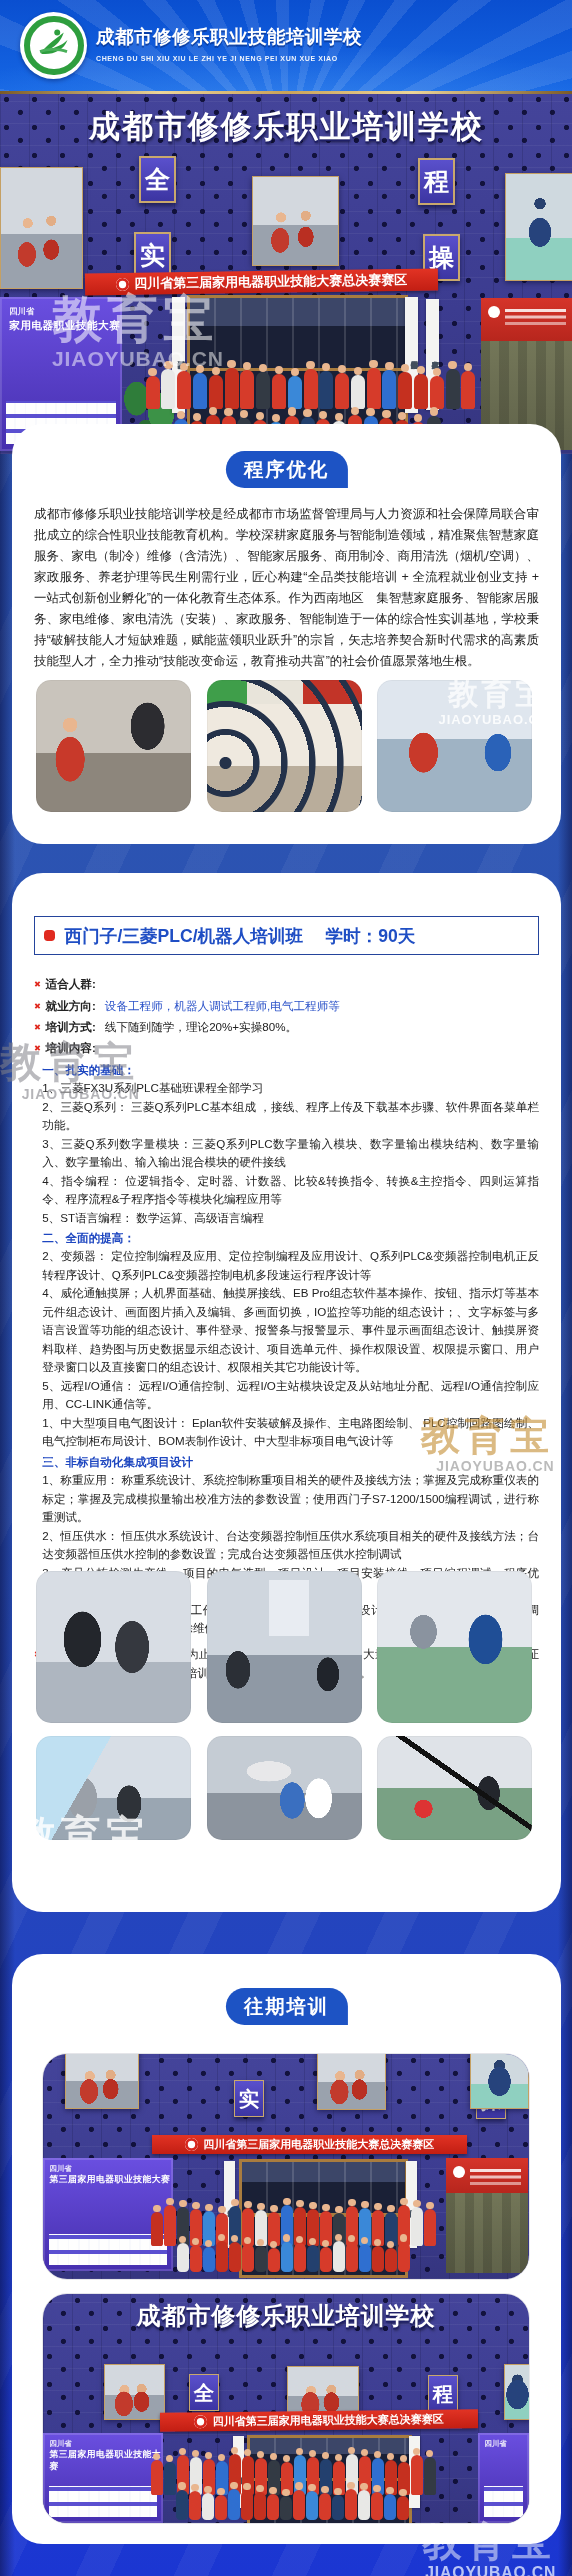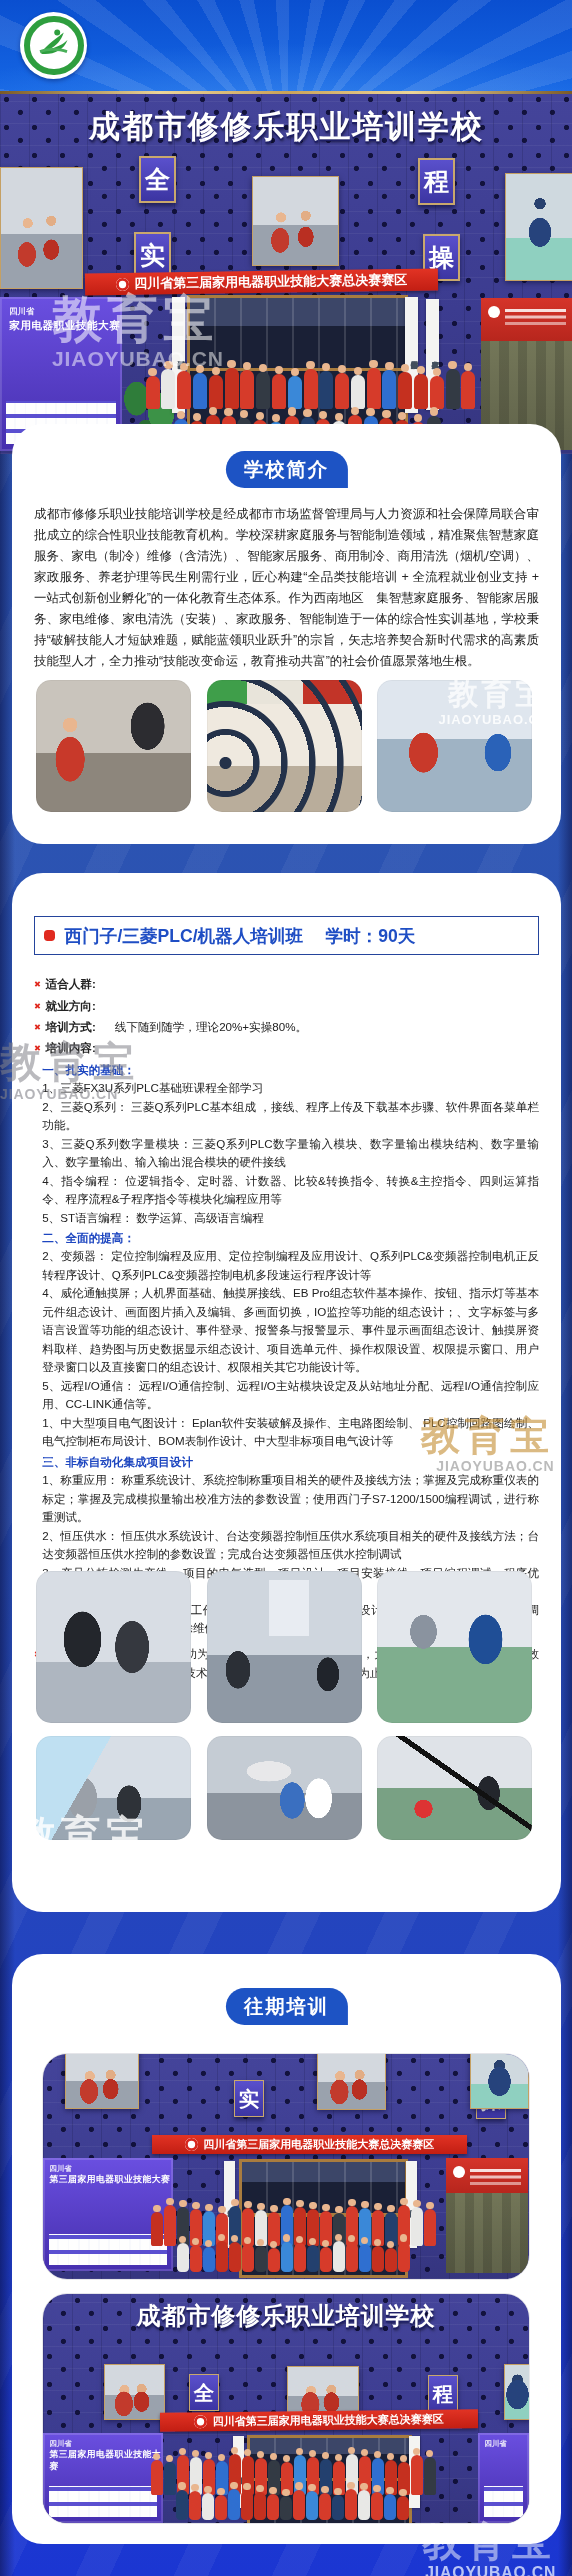--- a/index.html
+++ b/index.html
@@ -208,32 +208,32 @@
   .pgrid .ph{width:155px;} .ph.tall{height:152px;} .ph.short{height:104px;}
 
   
   .c2{position:absolute;left:22px;right:22px;top:43px;color:#222;}
   .course-box{height:37px;border:1.9px solid #24449c;display:flex;align-items:center;gap:9.3px;padding:0 9.3px;margin-bottom:20.4px;}
   .course-dot{width:11px;height:11px;border-radius:3.7px;background:#e02a1f;flex:0 0 auto;}
   .course-title{color:#1f4ec4;font-size:17.6px;font-weight:bold;white-space:nowrap;}
   .course-hours{color:#1f4ec4;font-size:17.6px;font-weight:bold;margin-left:13px;white-space:nowrap;}
   .b-item{display:flex;font-size:11.6px;line-height:18.5px;margin-bottom:2.8px;}
   .bmark{color:#e02a1f;font-size:8.3px;line-height:18.5px;margin-right:4.6px;flex:0 0 auto;}
-  .blabel{font-weight:bold;white-space:nowrap;margin-right:19px;flex:0 0 auto;}
+  .blabel{font-weight:bold;white-space:nowrap;margin-right:9px;flex:0 0 auto;}
   .bval{flex:1;text-align:justify;}
   .bval.blue{color:#2b52c8;}
   .secs{margin-left:8.3px;font-size:11.6px;line-height:18.5px;}
   .sec-h{color:#1d46c0;font-weight:bold;margin-top:1.9px;}
   .sec-i{text-align:justify;}
   .adv{margin-top:7.4px;}
 
   
   .wm{position:absolute;z-index:30;display:flex;flex-direction:column;line-height:1;pointer-events:none;}
   .wm-cn{font-weight:900;letter-spacing:5.6px;white-space:nowrap;}
-  .wm-en{font-weight:bold;margin-top:3.7px;letter-spacing:0.9px;white-space:nowrap;}
+  .wm-en{font-weight:bold;margin-top:3.7px;letter-spacing:0.9px;white-space:nowrap;text-align:right;}
   .wm.right{align-items:flex-end;}
   .wm1{left:52px;top:294px;} .wm1 .wm-cn{font-size:50px;color:rgba(255,255,255,.55);} .wm1 .wm-en{font-size:21px;color:rgba(255,255,255,.5);}
   .wm2{right:24px;top:679px;} .wm2 .wm-cn{font-size:30px;color:rgba(255,255,255,.75);letter-spacing:3.7px;} .wm2 .wm-en{font-size:13px;color:rgba(255,255,255,.85);}
   .wm3{left:0px;top:1042px;} .wm3 .wm-cn{font-size:41px;color:rgba(130,130,136,.55);} .wm3 .wm-en{font-size:14px;color:rgba(130,130,136,.6);}
   .wm4{right:18.5px;top:1416px;} .wm4 .wm-cn{font-size:39px;color:rgba(195,140,48,.6);} .wm4 .wm-en{font-size:14px;color:rgba(150,150,150,.65);}
   .wm5{left:16.7px;top:1815px;} .wm5 .wm-cn{font-size:39px;color:rgba(255,255,255,.82);} .wm5 .wm-en{font-size:14px;color:rgba(255,255,255,.85);}
   .wm6{right:16.7px;top:2522px;} .wm6 .wm-cn{font-size:39px;color:rgba(255,255,255,.5);} .wm6 .wm-en{font-size:15.7px;color:rgba(225,232,255,.8);}
 </style>
 </head>
 <body>
@@ -242,20 +242,24 @@
   <div class="edge-shade"></div>
 
   <div class="band">
     <div class="logo">
       <div class="logo-ring"></div>
       <svg width="41" height="41" viewBox="0 0 44 44">
         <path d="M8 30 C15 21 27 13 33 8 C30 17 25 22 18 26 C27 23 32 21 37 16 C33 27 22 32 10 31 Z" fill="#2e9e3e"></path>
         <circle cx="26" cy="8" r="3.2" fill="#2e9e3e"></circle>
         <path d="M7 27 C16 24 28 24 37 27 L36 30 C27 27 16 27 8 30 Z" fill="#49b059"></path>
       </svg>
+    </div>
+    <div class="h-titles">
+      <div class="h-cn">成都市修修乐职业技能培训学校</div>
+      <div class="h-py">CHENG DU SHI XIU XIU LE ZHI YE JI NENG PEI XUN XUE XIAO</div>
     </div>
   </div>
   <div class="goldline"></div>
 
   <div class="facade hero">
     <div class="fc-title">成都市修修乐职业培训学校</div>
     <div class="plaque p1">全</div>
     <div class="plaque p2">程</div>
     <div class="plaque p3">实</div>
     <div class="plaque p4">操</div>
@@ -317,21 +321,21 @@
         <span class="person" style="--c: #d63b2a; height: 31px;"></span>
         <span class="person" style="--c: #2f6fd0; height: 30px;"></span>
         <span class="person" style="--c: #c5301f; height: 28px;"></span>
         <span class="person" style="--c: #c5301f; height: 26px;"></span>
         <span class="person" style="--c: #d63b2a; height: 24px;"></span>
         <span class="person" style="--c: #333a44; height: 30.5px;"></span>
       </div>
   </div>
 
   <div class="card card1">
-    <div class="pill">学校简介</div>
+    <div class="pill">程序优化</div>
     <div class="intro-p">成都市修修乐职业技能培训学校是经成都市市场监督管理局与人力资源和社会保障局联合审批成立的综合性职业技能教育机构。学校深耕家庭服务与智能制造领域，精准聚焦智慧家庭服务、家电（制冷）维修（含清洗）、智能家居服务、商用制冷、商用清洗（烟机/空调）、家政服务、养老护理等民生刚需行业，匠心构建“全品类技能培训 + 全流程就业创业支持 + 一站式创新创业孵化”的一体化教育生态体系。作为西南地区　集智慧家庭服务、智能家居服务、家电维修、家电清洗（安装）、家政服务、智能制造于一体的综合性实训基地，学校秉持“破解技能人才短缺难题，赋能蓝领职业跃升”的宗旨，矢志培养契合新时代需求的高素质技能型人才，全力推动“技能改变命运，教育推动共富”的社会价值愿景落地生根。</div>
     <div class="prow">
       <div class="ph s1"></div>
       <div class="ph s2"></div>
       <div class="ph s3"></div>
     </div>
   </div>
 
   <div class="card card2">
     <div class="c2">
@@ -340,20 +344,21 @@
         <span class="course-title">西门子/三菱PLC/机器人培训班</span>
         <span class="course-hours">学时：90天</span>
       </div>
       <div class="b-item">
         <span class="bmark">✖</span>
         <span class="blabel">适合人群:</span>
       </div>
       <div class="b-item">
         <span class="bmark">✖</span>
         <span class="blabel">就业方向:</span>
+        <span class="bval blue">设备工程师，机器人调试工程师,电气工程师等</span>
       </div>
       <div class="b-item">
         <span class="bmark">✖</span>
         <span class="blabel">培训方式:</span>
         <span class="bval">线下随到随学，理论20%+实操80%。</span>
       </div>
       <div class="b-item">
         <span class="bmark">✖</span>
         <span class="blabel">培训内容:</span>
       </div>

